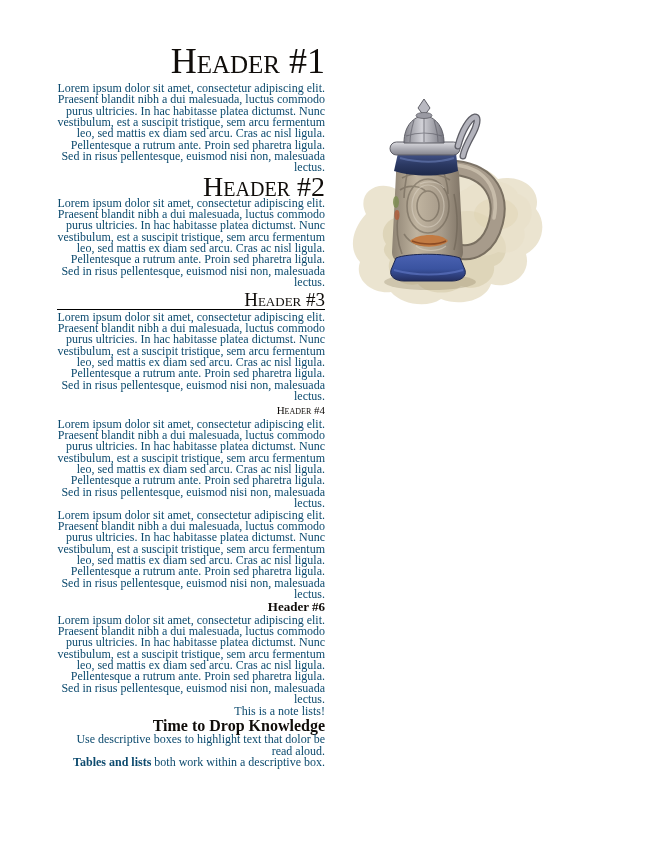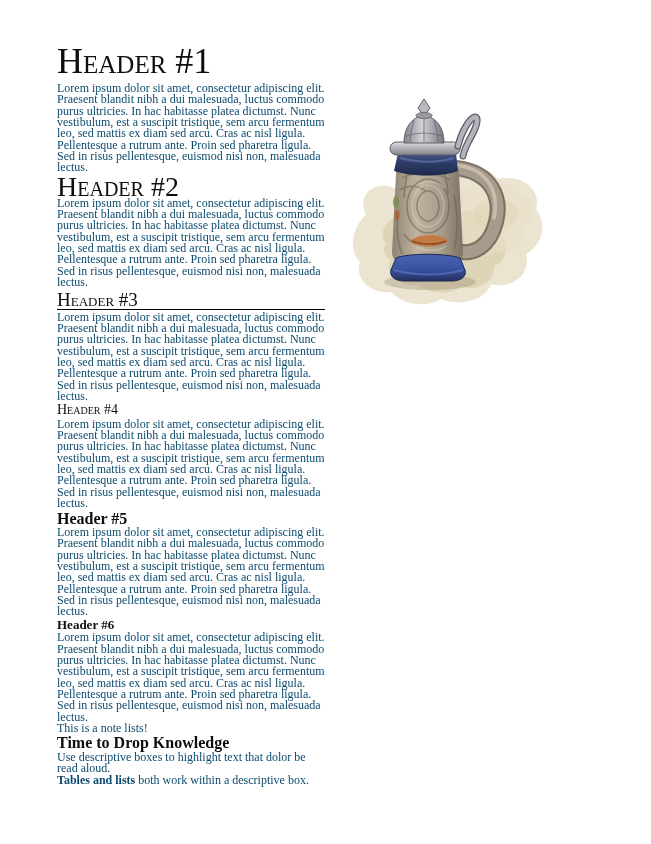--- a/index.html
+++ b/index.html
@@ -4,20 +4,21 @@
 <style>
   html, body { margin: 0; padding: 0; background: #ffffff; }
   .page {
     position: relative;
     width: 651px;
     height: 844px;
     background: #ffffff;
     overflow: hidden;
     font-family: "Liberation Serif", serif;
     color: #1d1a16;
+    text-align: right;
   }
   .col {
     position: absolute;
     left: 57px;
     top: 42px;
     width: 268px;
   }
   .col p.body {
     margin: 0;
     font-size: 12px;
@@ -33,21 +34,21 @@
   h2.hx {
     font-size: 28px; line-height: 23px; font-weight: 400;
     font-variant: small-caps; margin: 1px 0 0 0;
   }
   h3.hx {
     font-size: 19px; line-height: 17px; font-weight: 400;
     font-variant: small-caps; margin: 2px 0 2px 0;
     border-bottom: 1.6px solid #000000; padding-bottom: 1px;
   }
   h4.hx {
-    font-size: 14px; line-height: 14.5px; font-weight: 400;
+    font-size: 11px; line-height: 14.5px; font-weight: 400;
     font-variant: small-caps; margin: 1px 0 1px 0;
   }
   h5.hx {
     font-size: 16px; line-height: 14.5px; font-weight: 700;
     margin: 2px 0 1px 0;
   }
   h6.hx {
     font-size: 13px; line-height: 12.5px; font-weight: 700;
     margin: 1px 0 1px 0;
   }
@@ -86,21 +87,20 @@
       <h3 class="hx">Header #3</h3>
       <p class="body">Lorem ipsum dolor sit amet, consectetur adipiscing elit. Praesent blandit nibh a dui malesuada, luctus commodo purus ultricies. In hac habitasse platea dictumst. Nunc vestibulum, est a suscipit tristique, sem arcu fermentum leo, sed mattis ex diam sed arcu. Cras ac nisl ligula. Pellentesque a rutrum ante. Proin sed pharetra ligula. Sed in risus pellentesque, euismod nisi non, malesuada lectus.</p>
     </section>
 
     <section>
       <h4 class="hx">Header #4</h4>
       <p class="body">Lorem ipsum dolor sit amet, consectetur adipiscing elit. Praesent blandit nibh a dui malesuada, luctus commodo purus ultricies. In hac habitasse platea dictumst. Nunc vestibulum, est a suscipit tristique, sem arcu fermentum leo, sed mattis ex diam sed arcu. Cras ac nisl ligula. Pellentesque a rutrum ante. Proin sed pharetra ligula. Sed in risus pellentesque, euismod nisi non, malesuada lectus.</p>
     </section>
 
     <section>
-      <h5 class="hx">Header #5</h5>
       <p class="body">Lorem ipsum dolor sit amet, consectetur adipiscing elit. Praesent blandit nibh a dui malesuada, luctus commodo purus ultricies. In hac habitasse platea dictumst. Nunc vestibulum, est a suscipit tristique, sem arcu fermentum leo, sed mattis ex diam sed arcu. Cras ac nisl ligula. Pellentesque a rutrum ante. Proin sed pharetra ligula. Sed in risus pellentesque, euismod nisi non, malesuada lectus.</p>
     </section>
 
     <section>
       <h6 class="hx">Header #6</h6>
       <p class="body">Lorem ipsum dolor sit amet, consectetur adipiscing elit. Praesent blandit nibh a dui malesuada, luctus commodo purus ultricies. In hac habitasse platea dictumst. Nunc vestibulum, est a suscipit tristique, sem arcu fermentum leo, sed mattis ex diam sed arcu. Cras ac nisl ligula. Pellentesque a rutrum ante. Proin sed pharetra ligula. Sed in risus pellentesque, euismod nisi non, malesuada lectus.</p>
     </section>
 
     <section>
       <p class="body">This is a note lists!</p>

